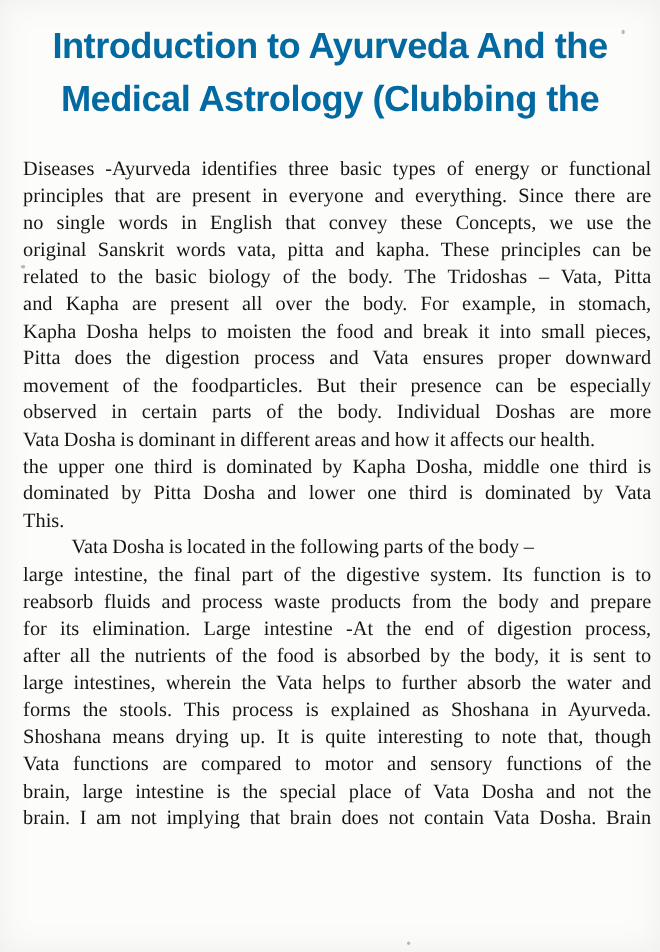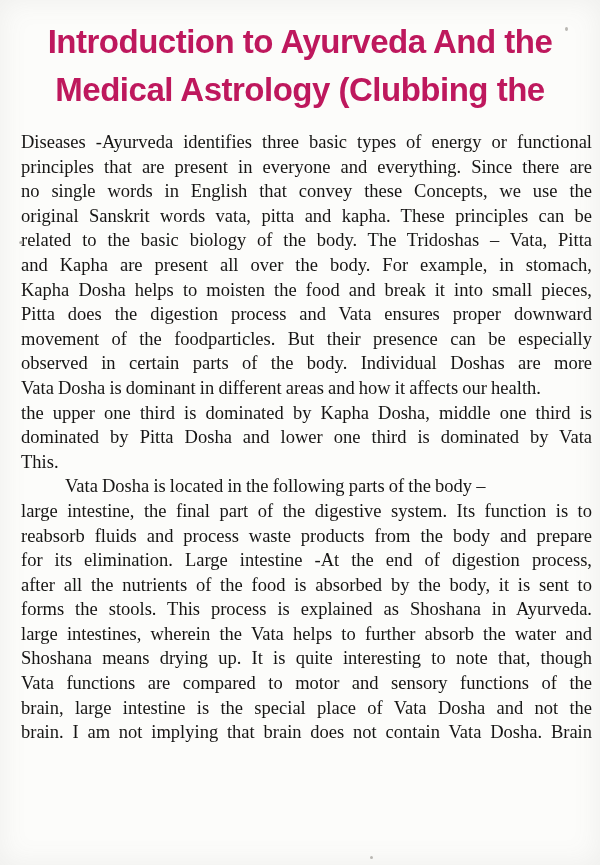--- a/index.html
+++ b/index.html
@@ -20,27 +20,27 @@
     box-shadow: inset 0 0 28px rgba(120,120,115,0.10);
   }
   .title-block {
     padding-top: 18px;
     text-align: center;
     font-family: "Liberation Sans", sans-serif;
     font-weight: bold;
     font-size: 33px;
     line-height: 48px;
     letter-spacing: -0.5px;
-    color: #be185d;
+    color: #0369a1;
   }
   .title-line {
     height: 48px;
   }
   .body-block {
-    margin: 16px 0 0 21px;
+    margin: 28px 0 0 21px;
     width: 571px;
     font-size: 18.5px;
     line-height: 24.6px;
     color: #161514;
     word-spacing: -0.5px;
   }
   .body-line {
     height: 24.6px;
     text-align: left;
     white-space: nowrap;
@@ -95,22 +95,22 @@
         <div class="body-line"><span>This.</span></div>
       </div>
       <div>
         <div class="body-line first-indent"><span>Vata Dosha is located in the following parts of the body –</span></div>
       </div>
       <div>
         <div class="body-line just"><span>large intestine, the final part of the digestive system. Its function is to</span></div>
         <div class="body-line just"><span>reabsorb fluids and process waste products from the body and prepare</span></div>
         <div class="body-line just"><span>for its elimination.  Large intestine -At the end of digestion process,</span></div>
         <div class="body-line just"><span>after all the nutrients of the food is absorbed by the body, it is sent to</span></div>
+        <div class="body-line just"><span>large intestines, wherein the Vata helps to further absorb the water and</span></div>
         <div class="body-line just"><span>forms the stools. This process is explained as Shoshana in Ayurveda.</span></div>
-        <div class="body-line just"><span>large intestines, wherein the Vata helps to further absorb the water and</span></div>
         <div class="body-line just"><span>Shoshana means drying up. It is quite interesting to note that, though</span></div>
         <div class="body-line just"><span>Vata functions are compared to motor and sensory functions of the</span></div>
         <div class="body-line just"><span>brain, large intestine is the special place of Vata Dosha and not the</span></div>
         <div class="body-line just"><span>brain. I am not implying that brain does not contain Vata Dosha. Brain</span></div>
       </div>
     </div>
 
   <div class="speck speck-1"></div>
   <div class="speck speck-2"></div>
   <div class="speck speck-3"></div>

